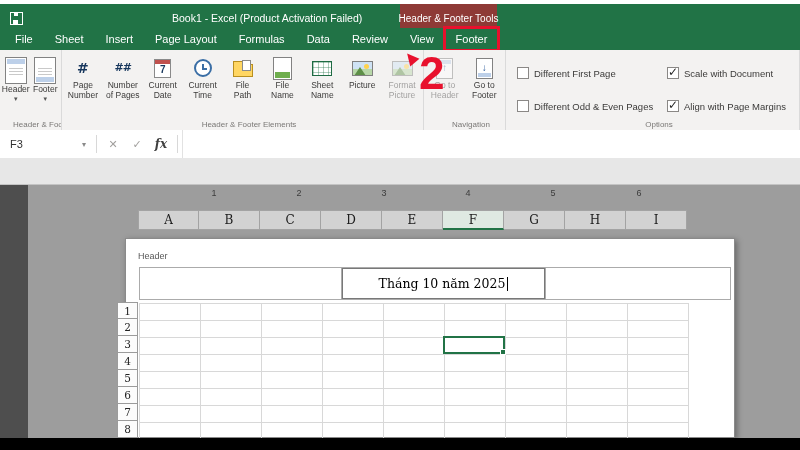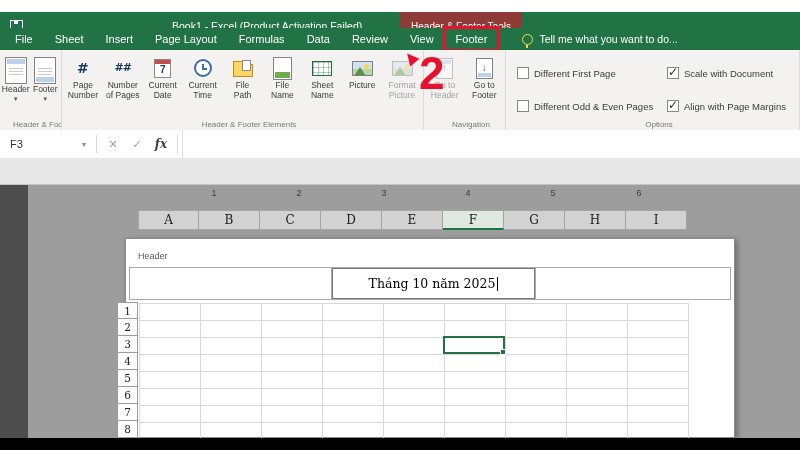--- a/index.html
+++ b/index.html
@@ -1,27 +1,27 @@
 <!DOCTYPE html>
 <html><head>
 <meta charset="utf-8">
 <style>
   html,body{margin:0;padding:0;}
   body{width:800px;height:450px;position:relative;overflow:hidden;background:#fff;
        font-family:"Liberation Sans","DejaVu Sans",sans-serif;}
   .app{position:absolute;inset:0;}
 
   
-  .titlebar{position:absolute;left:0;top:12px;width:800px;height:28px;background:#217346;
+  .titlebar{position:absolute;left:0;top:4px;width:800px;height:28px;background:#217346;
             display:flex;align-items:center;color:#fff;}
   .save-ic{width:11px;height:11px;border:1.5px solid #fff;margin-left:10px;position:relative;flex:none;}
   .save-ic::after{content:"";position:absolute;bottom:0;left:2px;width:5px;height:4px;background:#fff;}
   .save-ic::before{content:"";position:absolute;top:0;left:3px;width:4px;height:3px;background:#fff;}
   .wtitle{position:absolute;left:172px;font-size:10.5px;white-space:nowrap;}
-  .ctx{position:absolute;left:400px;top:0;height:28px;width:122px;background:#8e3a36;
+  .ctx{position:absolute;left:400px;top:0;height:28px;width:97px;background:#8e3a36;
        display:flex;align-items:center;justify-content:center;font-size:10px;white-space:nowrap;}
 
   
   .menubar{position:absolute;left:0;top:28px;width:800px;height:22px;background:#217346;
            display:flex;align-items:center;}
   .mtab{padding:0 11px;line-height:22px;font-size:11px;color:#fff;white-space:nowrap;cursor:default;}
   .mtab.first{margin-left:4px;}
   .mtab.annotated{outline:3px solid #e8112d;outline-offset:-1px;}
   .tellme{margin-left:24px;display:flex;align-items:center;gap:6px;color:#fff;font-size:10.5px;white-space:nowrap;}
   .bulb{width:9px;height:9px;border:1.5px solid #ffd54a;border-radius:50%;position:relative;flex:none;}
@@ -108,21 +108,21 @@
   .ruler span{position:absolute;width:12px;text-align:center;font-size:9px;color:#3c3c3c;}
   .colheaders{position:absolute;left:138px;top:52px;height:20px;display:flex;}
   .chcell{width:61px;height:20px;box-sizing:border-box;background:#d2d2d2;border:1px solid #a3a3a3;border-left:none;
           font-family:"DejaVu Serif","Liberation Serif",serif;font-size:12px;color:#1a1a1a;
           display:flex;align-items:center;justify-content:center;cursor:default;}
   .chcell.firstc{border-left:1px solid #a3a3a3;}
   .chcell.sel{background:#dfe9e2;border-bottom:2px solid #217346;}
   .page{position:absolute;left:125px;top:80px;width:610px;height:200px;background:#fff;
         box-shadow:2px 2px 6px rgba(0,0,0,.35);border:1px solid #8a8a8a;box-sizing:border-box;}
   .hdrlabel{position:absolute;left:12px;top:12px;font-size:9px;color:#595959;}
-  .hdr-row{position:absolute;left:3px;right:3px;top:28px;height:33px;border:1px solid #ababab;display:flex;box-sizing:border-box;}
+  .hdr-row{position:absolute;left:13px;right:3px;top:28px;height:33px;border:1px solid #ababab;display:flex;box-sizing:border-box;}
   .hdr-sec{height:100%;box-sizing:border-box;}
   .hdr-sec.left{width:202px;border-right:1px solid #ababab;}
   .hdr-sec.center{width:203px;box-shadow:inset 0 0 0 1px #787878;display:flex;align-items:center;justify-content:center;}
   .hdr-sec.right{flex:1;border-left:1px solid #ababab;}
   .hdrtext{font-family:"DejaVu Serif","Liberation Serif",serif;font-size:12.5px;color:#000;white-space:nowrap;}
   .cursor{display:inline-block;width:1px;height:14px;background:#000;margin-left:2px;vertical-align:middle;}
   .grid{position:absolute;left:13px;top:64px;width:549px;height:135px;
         background-image:repeating-linear-gradient(to right,#d8d8d8 0 1px,transparent 1px 61px),
                          repeating-linear-gradient(to bottom,#d8d8d8 0 1px,transparent 1px 17px);
         border-right:1px solid #d8d8d8;}
@@ -151,24 +151,20 @@
   <div class="menubar">
     <span class="mtab first">File</span>
     <span class="mtab">Sheet</span>
     <span class="mtab">Insert</span>
     <span class="mtab">Page Layout</span>
     <span class="mtab">Formulas</span>
     <span class="mtab">Data</span>
     <span class="mtab">Review</span>
     <span class="mtab">View</span>
     <span class="mtab annotated">Footer</span>
-    <span class="tellme">
-      <span class="bulb"></span>
-      <span>Tell me what you want to do...</span>
-    </span>
   </div>
 
   <div class="ribbon">
 
     <div class="rgroup g1">
       <div class="rbtn">
         <span class="ic"><span class="icon-doc big hdr lines"></span></span>
         <span class="rlbl">Header</span>
         <span class="caret">▾</span>
       </div>

